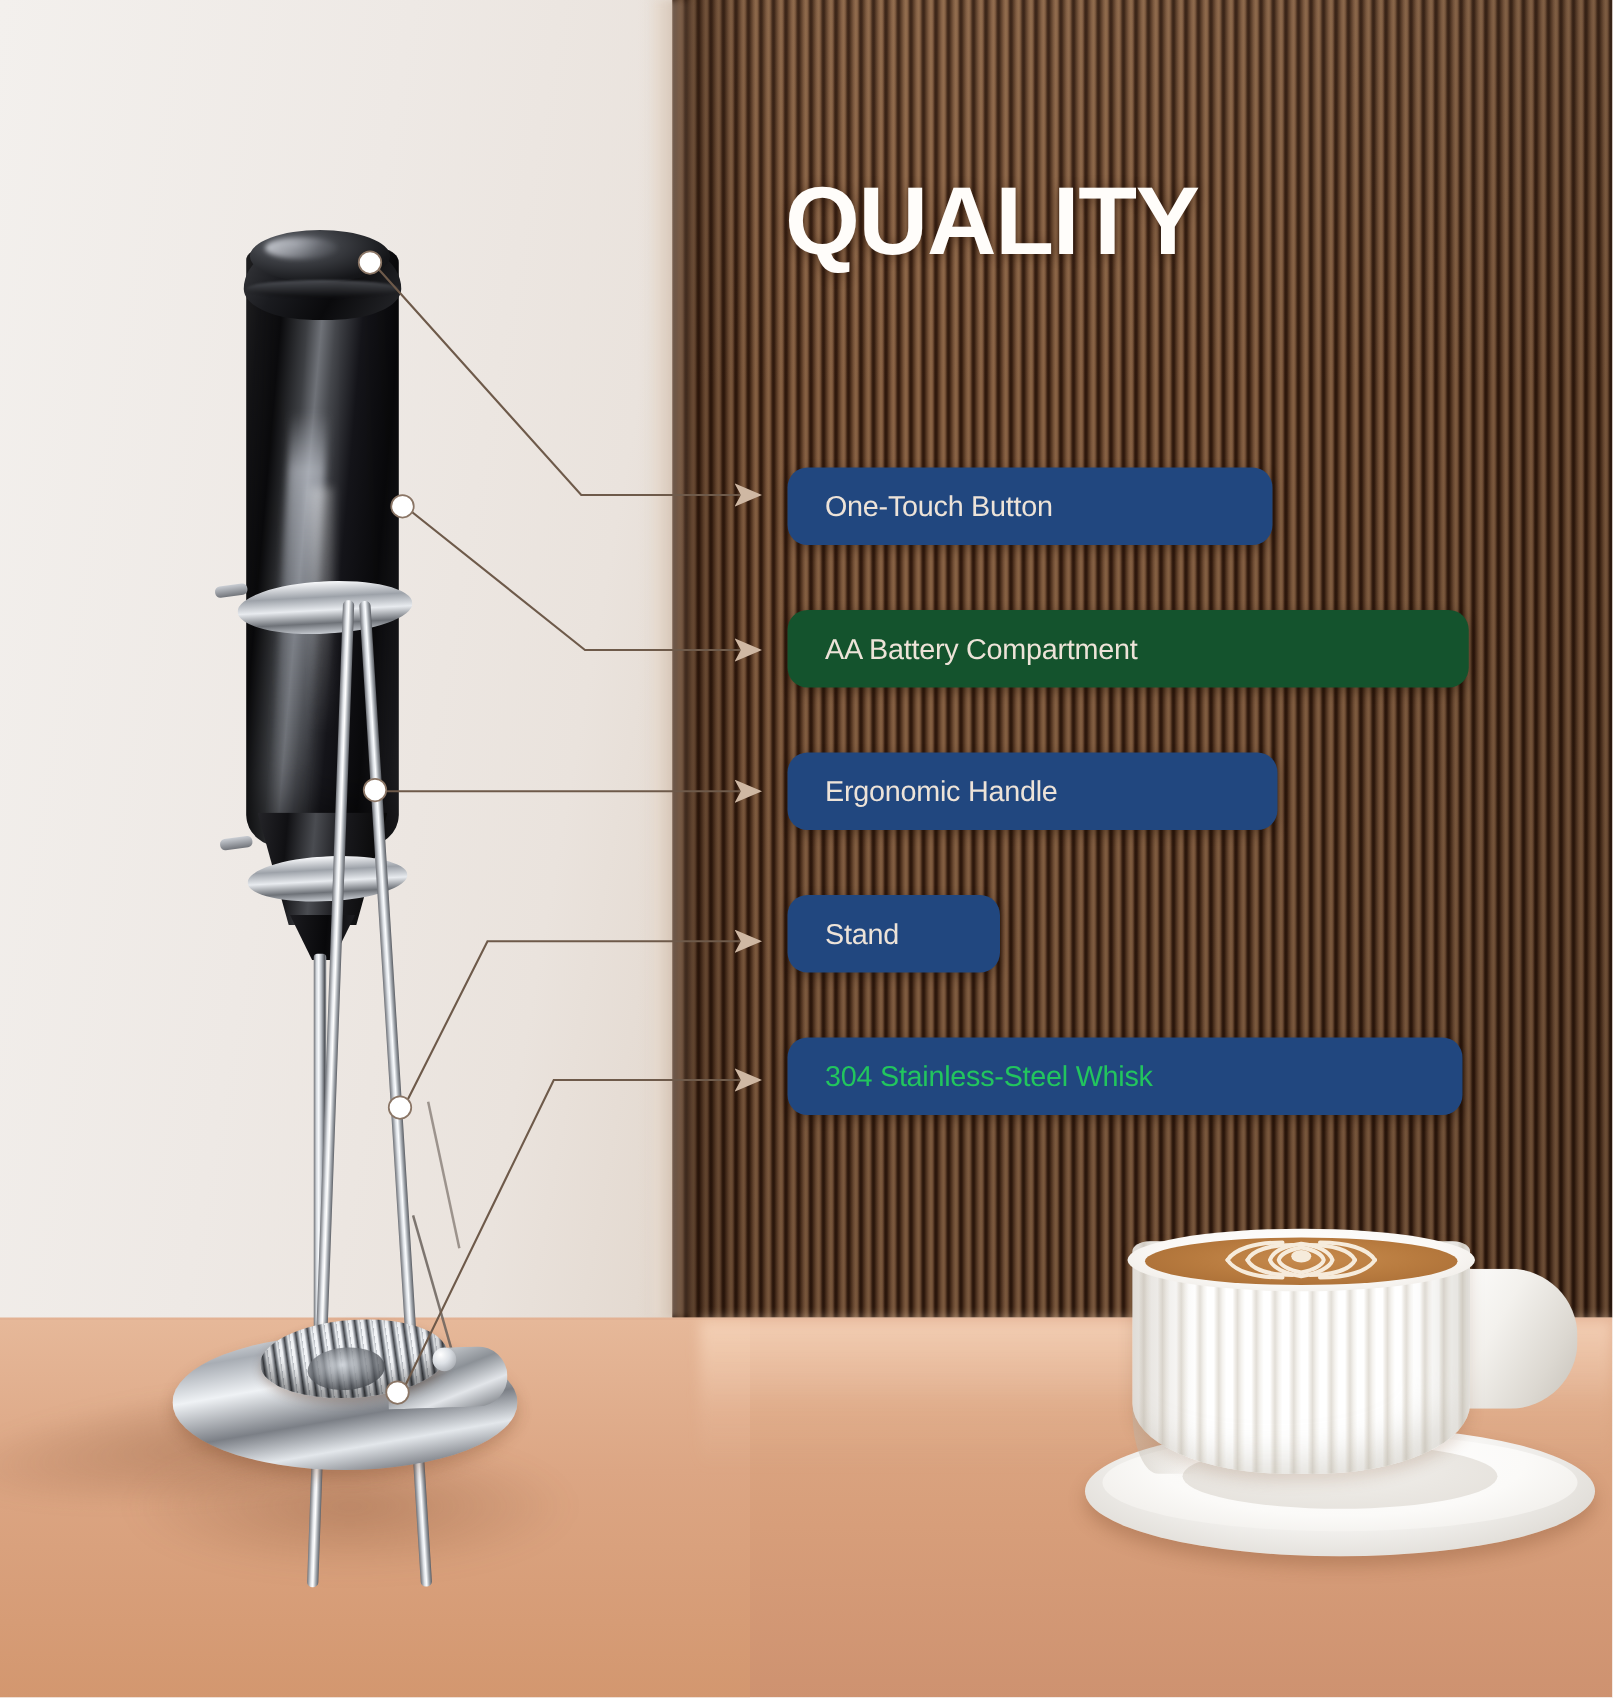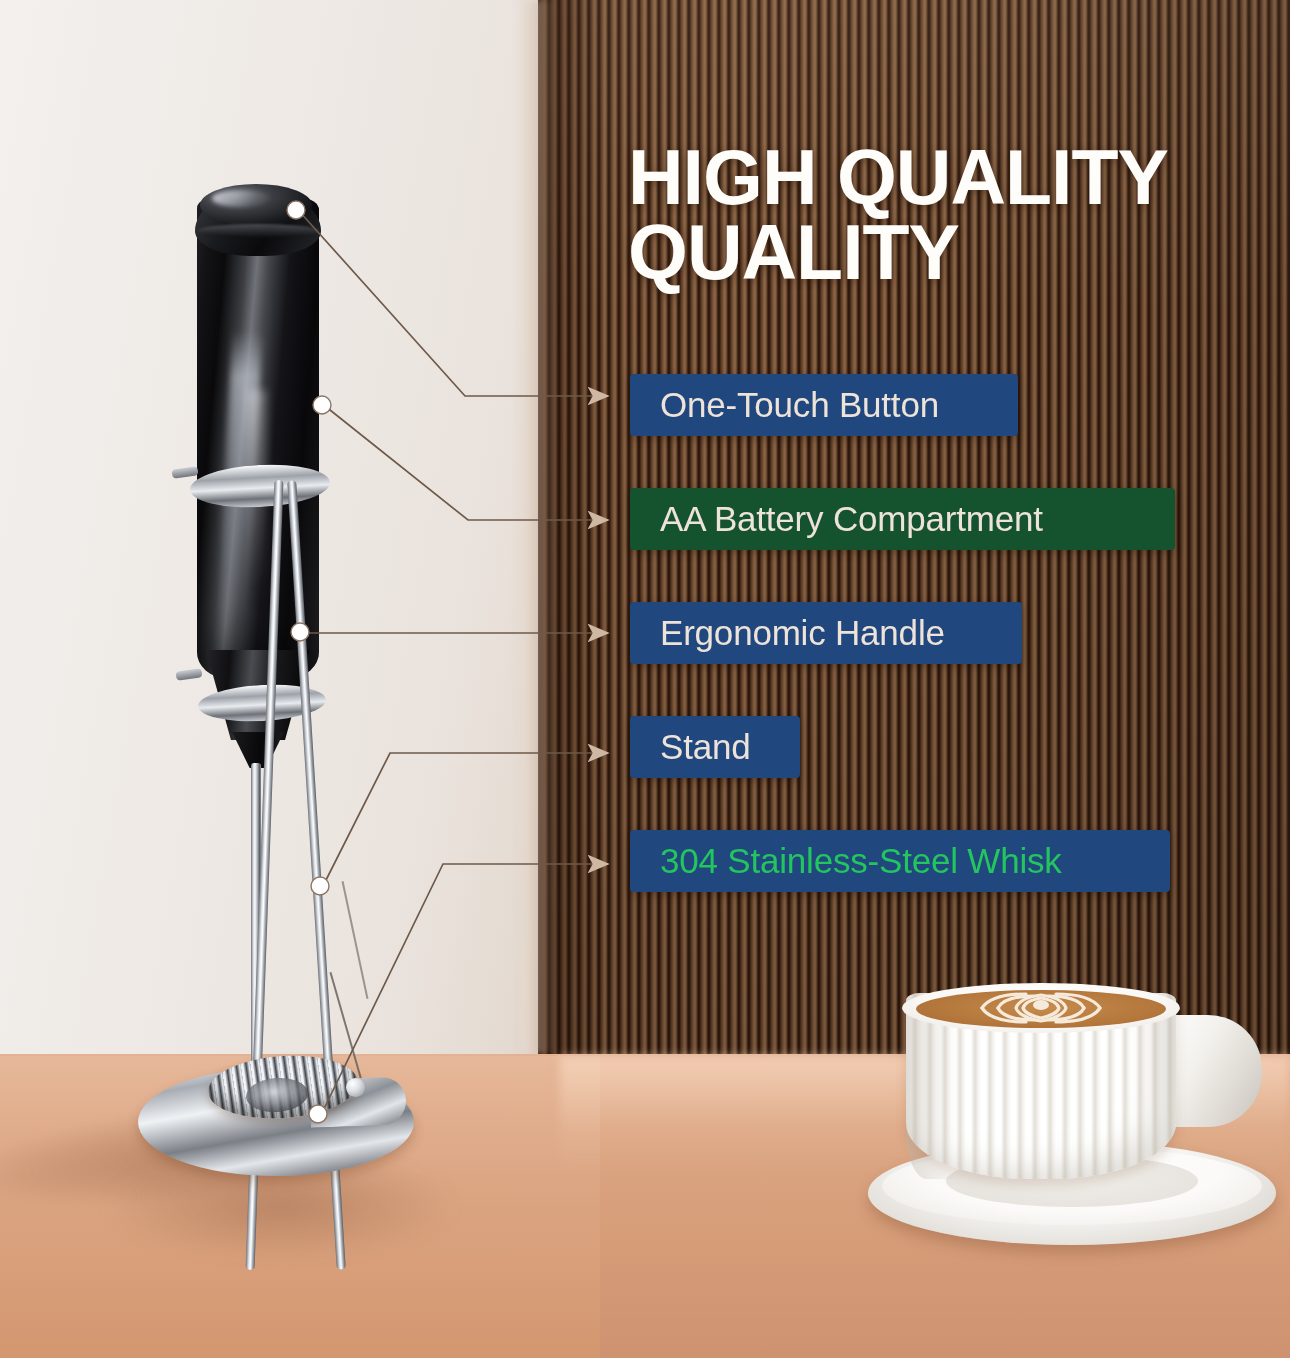--- a/index.html
+++ b/index.html
@@ -82,22 +82,22 @@
     letter-spacing:-1px;
     text-shadow:0 2px 10px rgba(40,20,8,0.45);
   }
 
   
   .pill {
     position:absolute;
     height:62px;
     display:flex; align-items:center;
     padding:0 30px;
-    border-radius:4px;
-    font-size:35px; letter-spacing:-0.2px;
+    border-radius:16px;
+    font-size:23px; letter-spacing:-0.2px;
     white-space:nowrap;
     box-shadow:0 3px 9px rgba(25,12,4,0.30);
   }
 
   
   .callout-svg{ position:absolute; left:0; top:0; width:1290px; height:1358px; pointer-events:none; }
 
   
   .frother{ position:absolute; left:150px; top:180px; width:300px; height:1060px; }
 
@@ -323,21 +323,20 @@
     <div class="wood-shade"></div>
     <div class="wood-left-blur"></div>
   </div>
   <div class="floor"></div>
   <div class="floor-left-patch"></div>
   <div class="floor-gloss"></div>
   <div class="floor-shadow-a"></div>
   <div class="floor-shadow-b"></div>
 
   <div class="title nosel" style="color: rgb(255, 253, 250);">
-    <div>HIGH QUALITY</div>
     <div>QUALITY</div>
   </div>
 
   <div class="frother">
     <div class="body-main"></div>
     <div class="body-sheen"></div>
     <div class="body-sheen2"></div>
     <div class="cap"></div>
     <div class="cap-top"></div>
     <div class="cap-gloss"></div>

